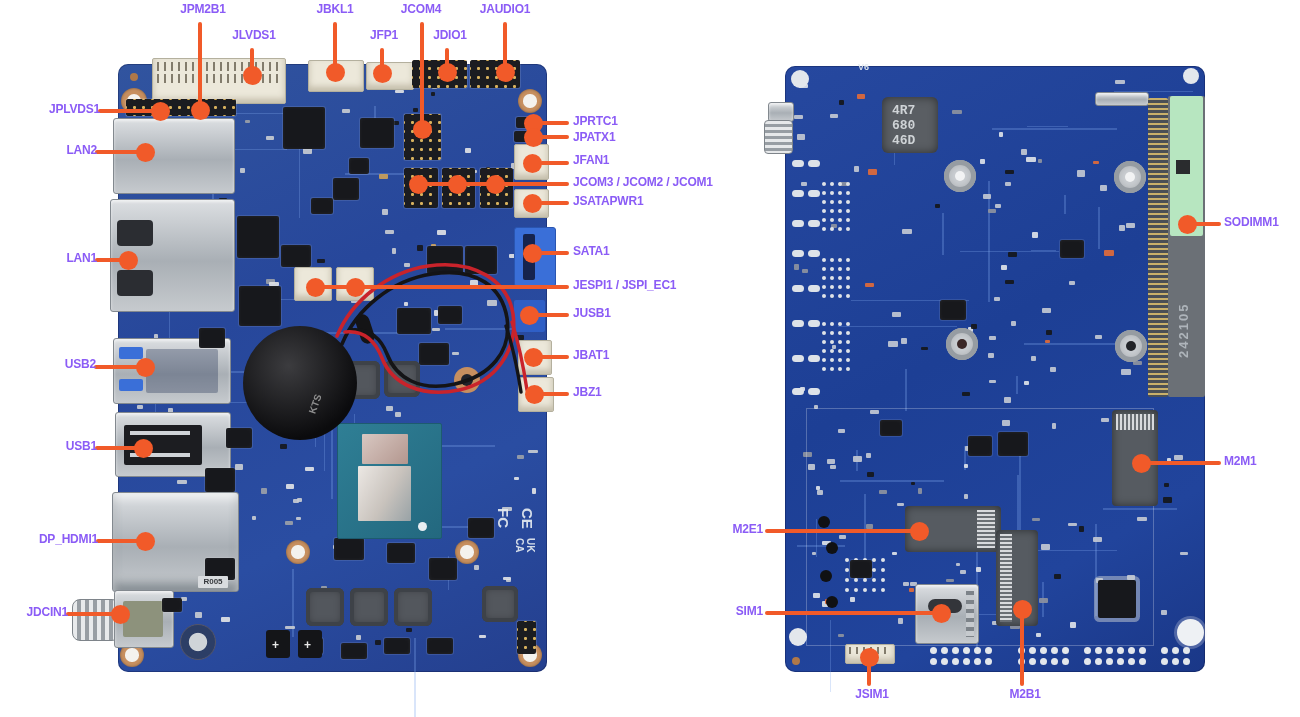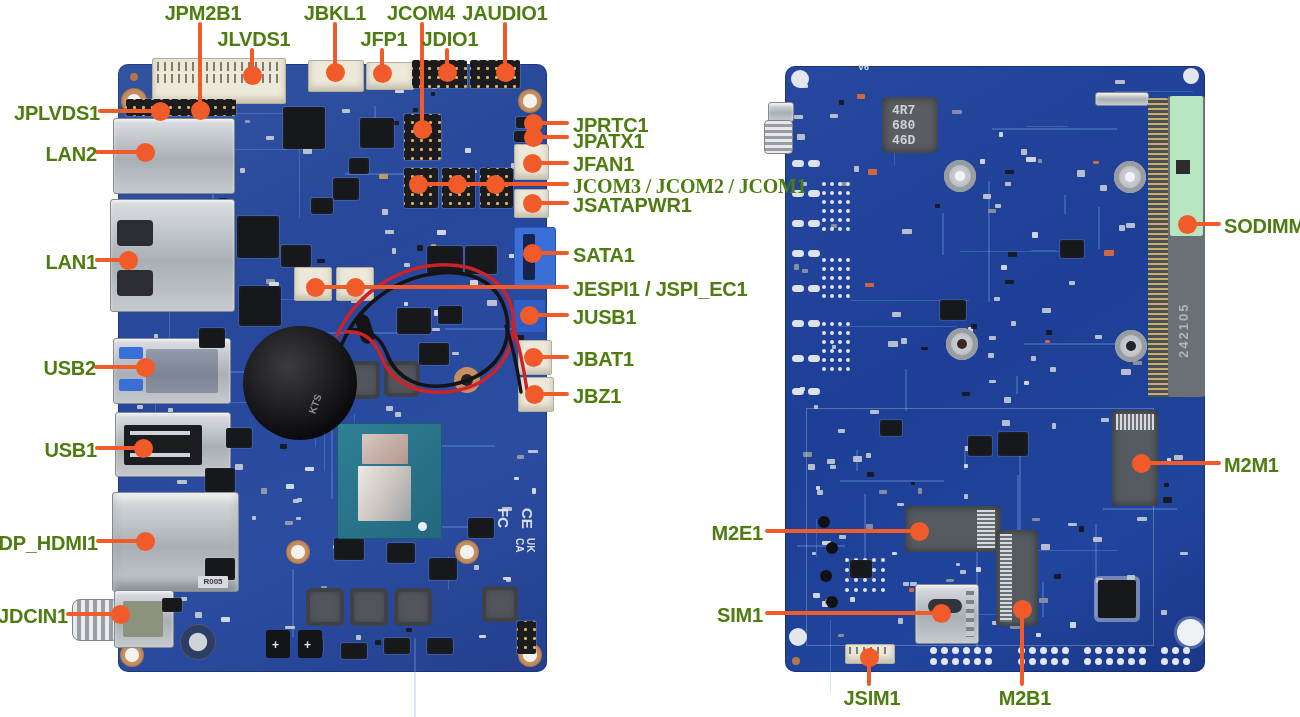--- a/index.html
+++ b/index.html
@@ -3,21 +3,21 @@
 <meta charset="utf-8">
 <style>
   html,body{margin:0;padding:0;background:#fff;}
   .canvas{position:relative;width:1300px;height:717px;background:#ffffff;overflow:hidden;
           font-family:"Liberation Sans",sans-serif;}
   .board{position:absolute;border-radius:10px;box-shadow:0 0 0 1px rgba(0,0,30,.25) inset;}
   #board-front{left:118px;top:64px;width:429px;height:608px;
     background:linear-gradient(155deg,#31549f 0%,#27479b 38%,#2a4da2 70%,#243f8e 100%);}
   #board-back{left:785px;top:66px;width:420px;height:606px;
     background:linear-gradient(150deg,#26489f 0%,#1d3f95 45%,#21449c 78%,#1a3787 100%);}
-  .lbl{position:absolute;font-size:20px;font-weight:700;color:#4d7c0f;letter-spacing:-.2px;
+  .lbl{position:absolute;font-size:12px;font-weight:700;color:#8b5cf6;letter-spacing:-.2px;
        line-height:1.05;white-space:nowrap;}
   .cl-line{position:absolute;background:#F15A29;border-radius:2px;}
   .cl-dot{position:absolute;width:19px;height:19px;border-radius:50%;background:#F15A29;}
   .abs{position:absolute;}
   .chip{position:absolute;background:#17181c;border-radius:2px;
         box-shadow:0 0 0 1px rgba(255,255,255,.10), inset 0 0 4px rgba(255,255,255,.06);}
   .choke{position:absolute;background:#53575d;border-radius:6px;
          box-shadow:inset 0 0 0 4px #3e4248, inset 0 0 10px rgba(0,0,0,.5);}
   .conn-white{position:absolute;background:#ece8da;border:1px solid #b4b09e;border-radius:2px;
               box-shadow:inset 0 -4px 6px rgba(120,110,80,.35);}
@@ -749,21 +749,21 @@
       <div class="cl-line" style="left: 540px; top: 135px; width: 29px; height: 4px;"></div>
       <div class="cl-dot" style="left: 523.5px; top: 127.5px;"></div>
       <div class="lbl" style="top: 131px; left: 573px;">JPATX1</div>
       <div class="cl-line" style="left: 540px; top: 161px; width: 29px; height: 4px;"></div>
       <div class="cl-dot" style="left: 522.5px; top: 153.5px;"></div>
       <div class="lbl" style="top: 154px; left: 573px;">JFAN1</div>
       <div class="cl-line" style="left: 418px; top: 182px; width: 151px; height: 4px;"></div>
       <div class="cl-dot" style="left: 408.5px; top: 174.5px;"></div>
       <div class="cl-dot" style="left: 447.5px; top: 174.5px;"></div>
       <div class="cl-dot" style="left: 485.5px; top: 174.5px;"></div>
-      <div class="lbl" style="top: 176px; left: 573px; font-family: Liberation Serif, serif;">JCOM3 / JCOM2 / JCOM1</div>
+      <div class="lbl" style="top: 176px; left: 573px;">JCOM3 / JCOM2 / JCOM1</div>
       <div class="cl-line" style="left: 540px; top: 201px; width: 29px; height: 4px;"></div>
       <div class="cl-dot" style="left: 522.5px; top: 193.5px;"></div>
       <div class="lbl" style="top: 195px; left: 573px;">JSATAPWR1</div>
       <div class="cl-line" style="left: 540px; top: 251px; width: 29px; height: 4px;"></div>
       <div class="cl-dot" style="left: 522.5px; top: 243.5px;"></div>
       <div class="lbl" style="top: 245px; left: 573px;">SATA1</div>
       <div class="cl-line" style="left: 315px; top: 285px; width: 254px; height: 4px;"></div>
       <div class="cl-dot" style="left: 305.5px; top: 277.5px;"></div>
       <div class="cl-dot" style="left: 345.5px; top: 277.5px;"></div>
       <div class="lbl" style="top: 279px; left: 573px;">JESPI1 / JSPI_EC1</div>

